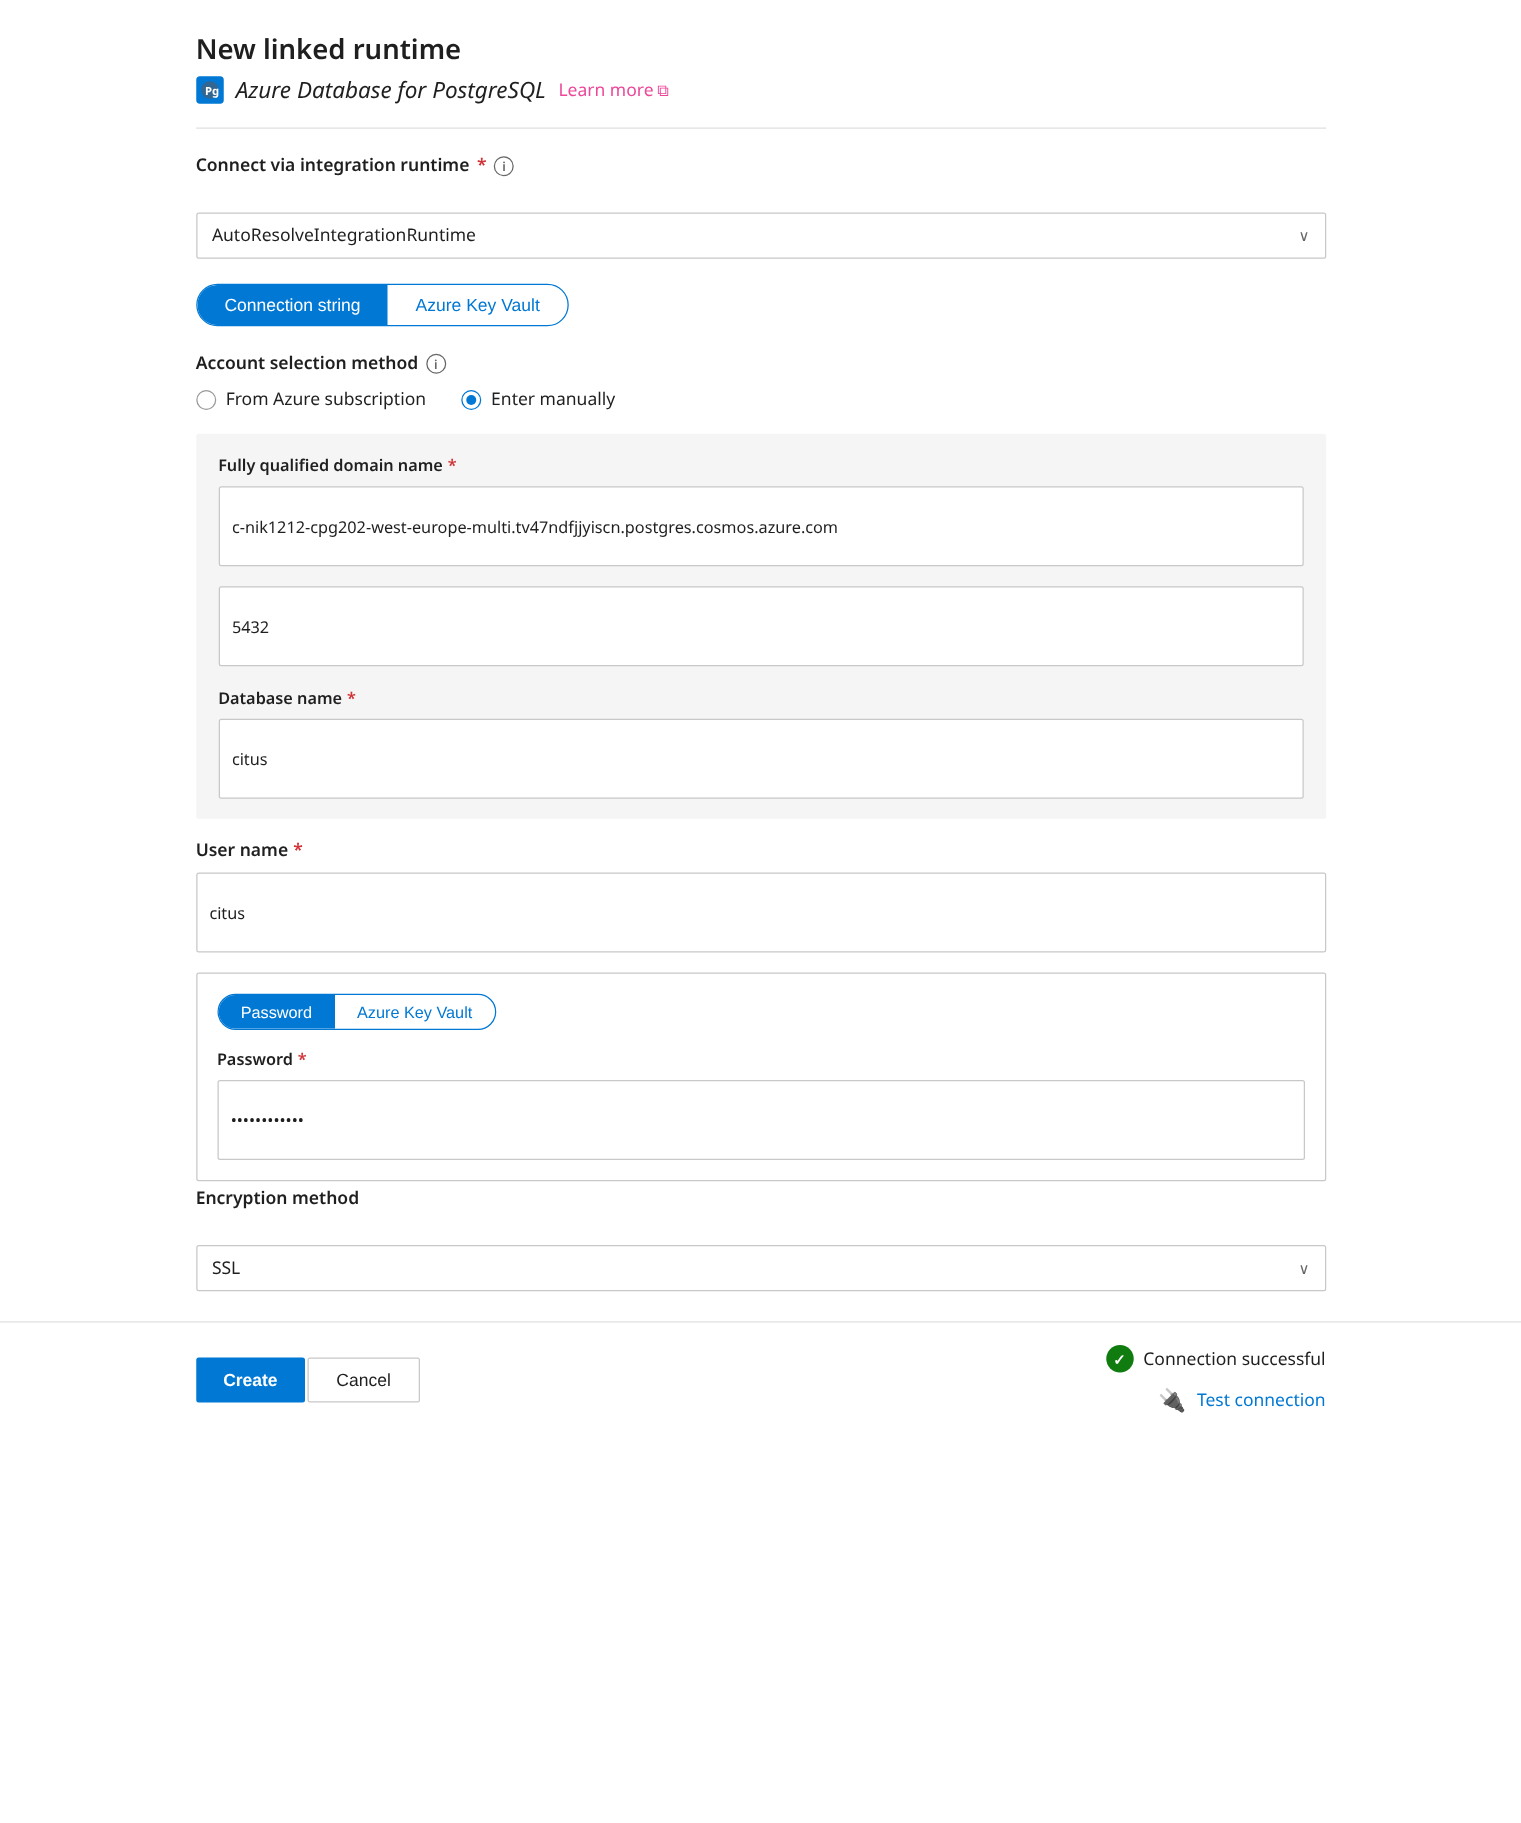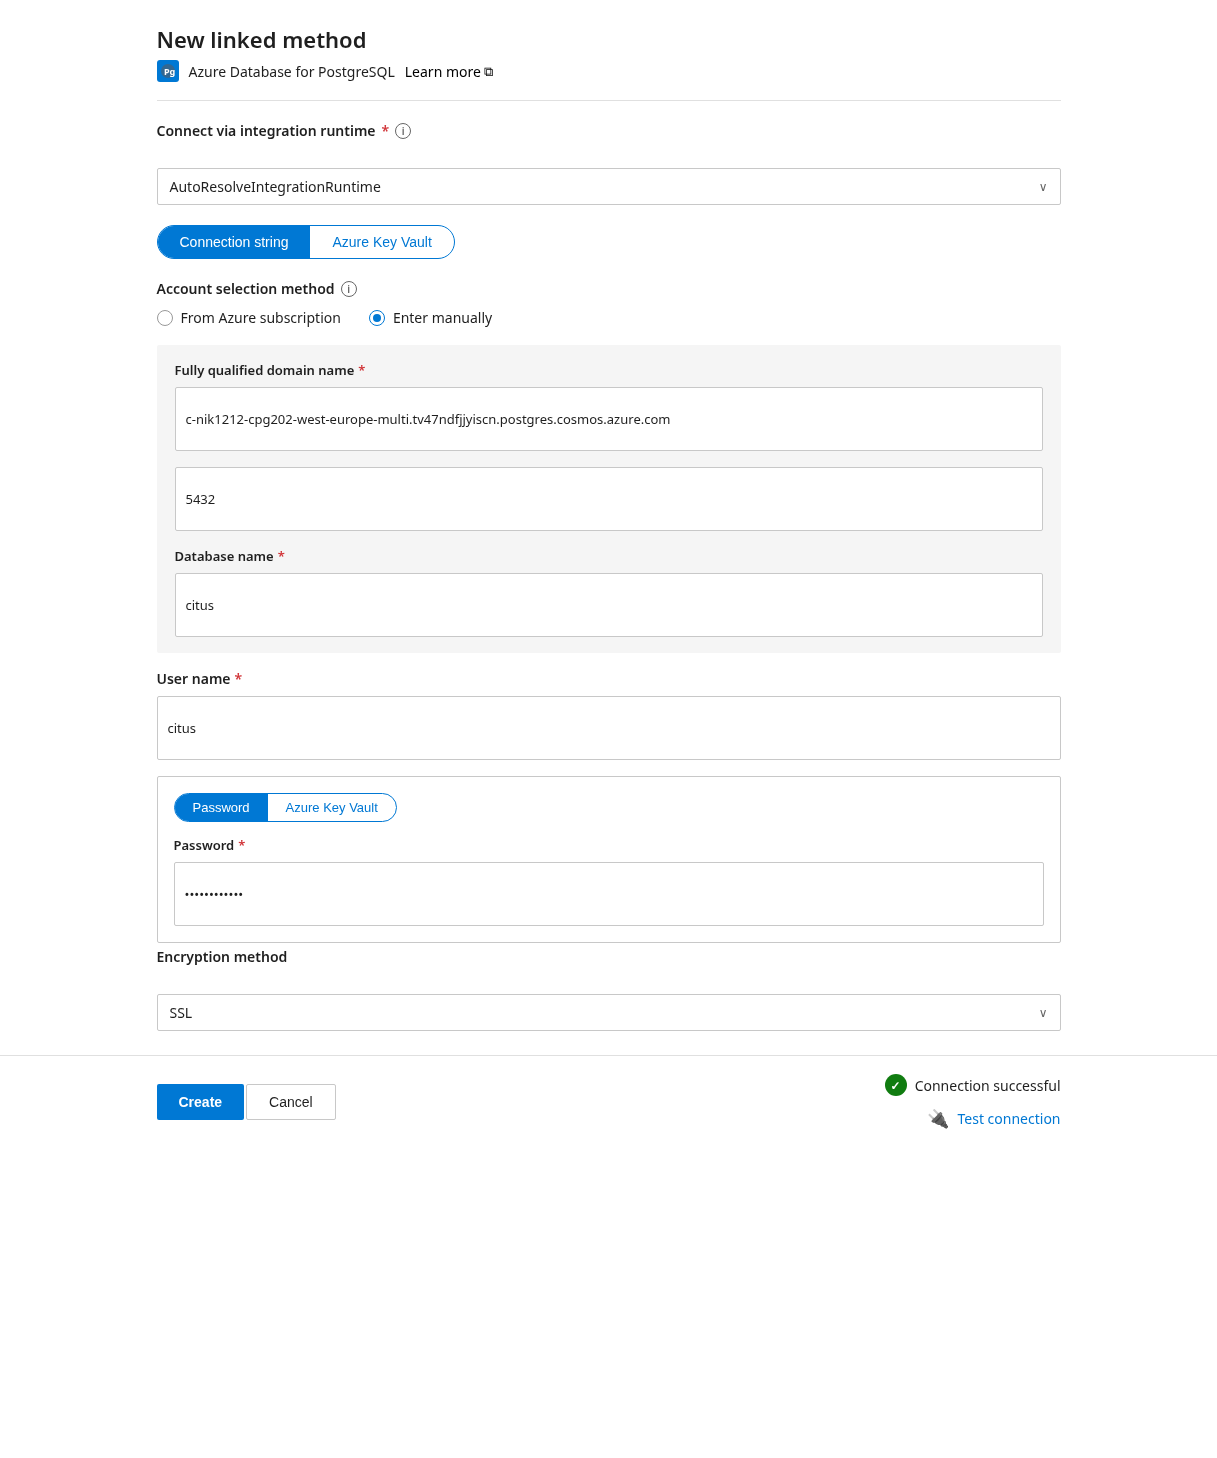--- a/index.html
+++ b/index.html
@@ -35,25 +35,26 @@
       border-radius: 3px;
       display: flex;
       align-items: center;
       justify-content: center;
       color: #fff;
       font-size: 11px;
       font-weight: bold;
       flex-shrink: 0;
     }
     .subtitle-text {
-      font-size: 14px;
+      font-size: 18px;
       color: #1f1f1f;
+      font-style: italic;
     }
     .learn-more {
-      color: #000000;
+      color: #ec4899;
       text-decoration: none;
       font-size: 14px;
       display: flex;
       align-items: flex-start;
       gap: 3px;
     }
     .divider {
       border: none;
       border-top: 1px solid #e0e0e0;
       margin: 4px 0 20px 0;
@@ -299,21 +300,21 @@
       margin-bottom: 10px;
       display: flex;
       align-items: center;
       gap: 6px;
     }
   </style>
 </head>
 <body>
 
 <div class="panel">
-  <h1 class="page-title">New linked method</h1>
+  <h1 class="page-title">New linked runtime</h1>
   <div class="subtitle-row">
     <div class="pg-icon">
       <svg width="16" height="16" viewBox="0 0 16 16" fill="none">
         <circle cx="8" cy="8" r="7" fill="#336791"></circle>
         <text x="4" y="12" fill="white" font-size="9" font-weight="bold">Pg</text>
       </svg>
     </div>
     <span class="subtitle-text">Azure Database for PostgreSQL</span>
     <a class="learn-more" href="#">
       <span>Learn more</span>

